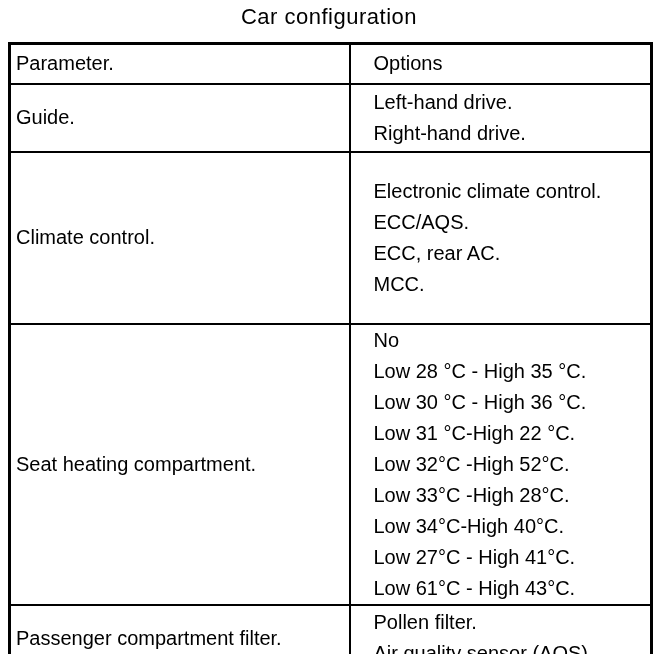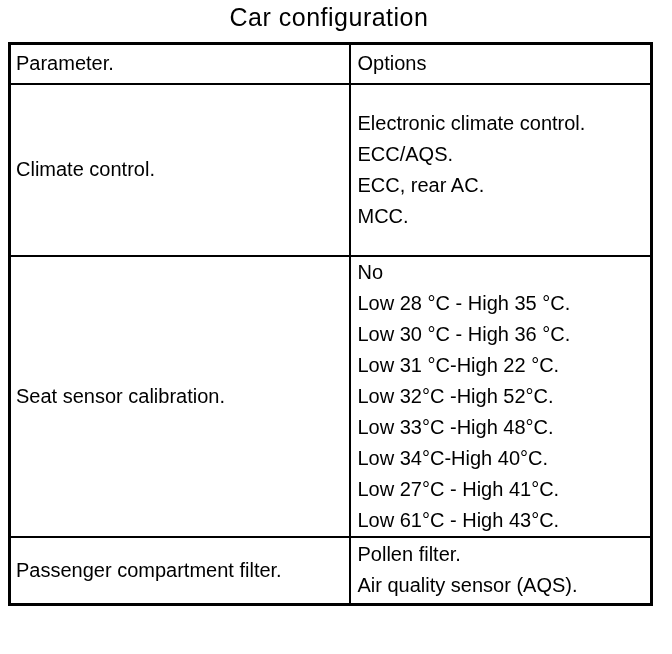--- a/index.html
+++ b/index.html
@@ -11,21 +11,21 @@
     body {
       width: 672px;
       height: 654px;
       font-family: "Liberation Sans", sans-serif;
       color: #000000;
       overflow: hidden;
     }
     .page-title {
       width: 658px;
       text-align: center;
-      font-size: 25px;
+      font-size: 22px;
       letter-spacing: 0.5px;
       padding-top: 4px;
       line-height: 26px;
     }
     table.config-table {
       border-collapse: collapse;
       table-layout: fixed;
       width: 642px;
       margin: 12px 0 8px 8px;
       border: 3px solid #000000;
@@ -36,21 +36,21 @@
       border: 2px solid #000000;
       font-size: 20px;
       font-weight: normal;
       text-align: left;
       vertical-align: middle;
       line-height: 31px;
       padding: 0 2px 0 5px;
       overflow: hidden;
       white-space: nowrap;
     }
-    th.options-header, td.options-cell { padding-left: 7px; }
+    th.options-header, td.options-cell { padding-left: 23px; }
     tr.header-row th { height: 40px; }
     tr.row-guide td   { height: 68px; }
     tr.row-climate td { height: 172px; }
     tr.row-seat td    { height: 278px; }
     tr.row-filter td  { height: 68px; }
     .option-line { line-height: 31px; }
   </style>
 </head>
 <body>
 
@@ -60,40 +60,47 @@
   <colgroup>
     <col class="col-parameter">
     <col class="col-options">
   </colgroup>
   <tbody>
     <tr class="header-row">
       <th>Parameter.</th>
       <th class="options-header">Options</th>
     </tr>
 
+    <tr class="row-guide">
+      <td>Guide.</td>
+      <td class="options-cell">
+        <div class="option-line">Left-hand drive.</div>
+        <div class="option-line">Right-hand drive.</div>
+      </td>
+    </tr>
 
     <tr class="row-climate">
       <td>Climate control.</td>
       <td class="options-cell">
         <div class="option-line">Electronic climate control.</div>
         <div class="option-line">ECC/AQS.</div>
         <div class="option-line">ECC, rear AC.</div>
         <div class="option-line">MCC.</div>
       </td>
     </tr>
 
     <tr class="row-seat">
-      <td>Seat sensor calibration.</td>
+      <td>Seat heating compartment.</td>
       <td class="options-cell">
         <div class="option-line">No</div>
         <div class="option-line">Low 28 °C - High 35 °C.</div>
         <div class="option-line">Low 30 °C - High 36 °C.</div>
         <div class="option-line">Low 31 °C-High 22 °C.</div>
         <div class="option-line">Low 32°C -High 52°C.</div>
-        <div class="option-line">Low 33°C -High 48°C.</div>
+        <div class="option-line">Low 33°C -High 28°C.</div>
         <div class="option-line">Low 34°C-High 40°C.</div>
         <div class="option-line">Low 27°C - High 41°C.</div>
         <div class="option-line">Low 61°C - High 43°C.</div>
       </td>
     </tr>
 
     <tr class="row-filter">
       <td>Passenger compartment filter.</td>
       <td class="options-cell">
         <div class="option-line">Pollen filter.</div>

